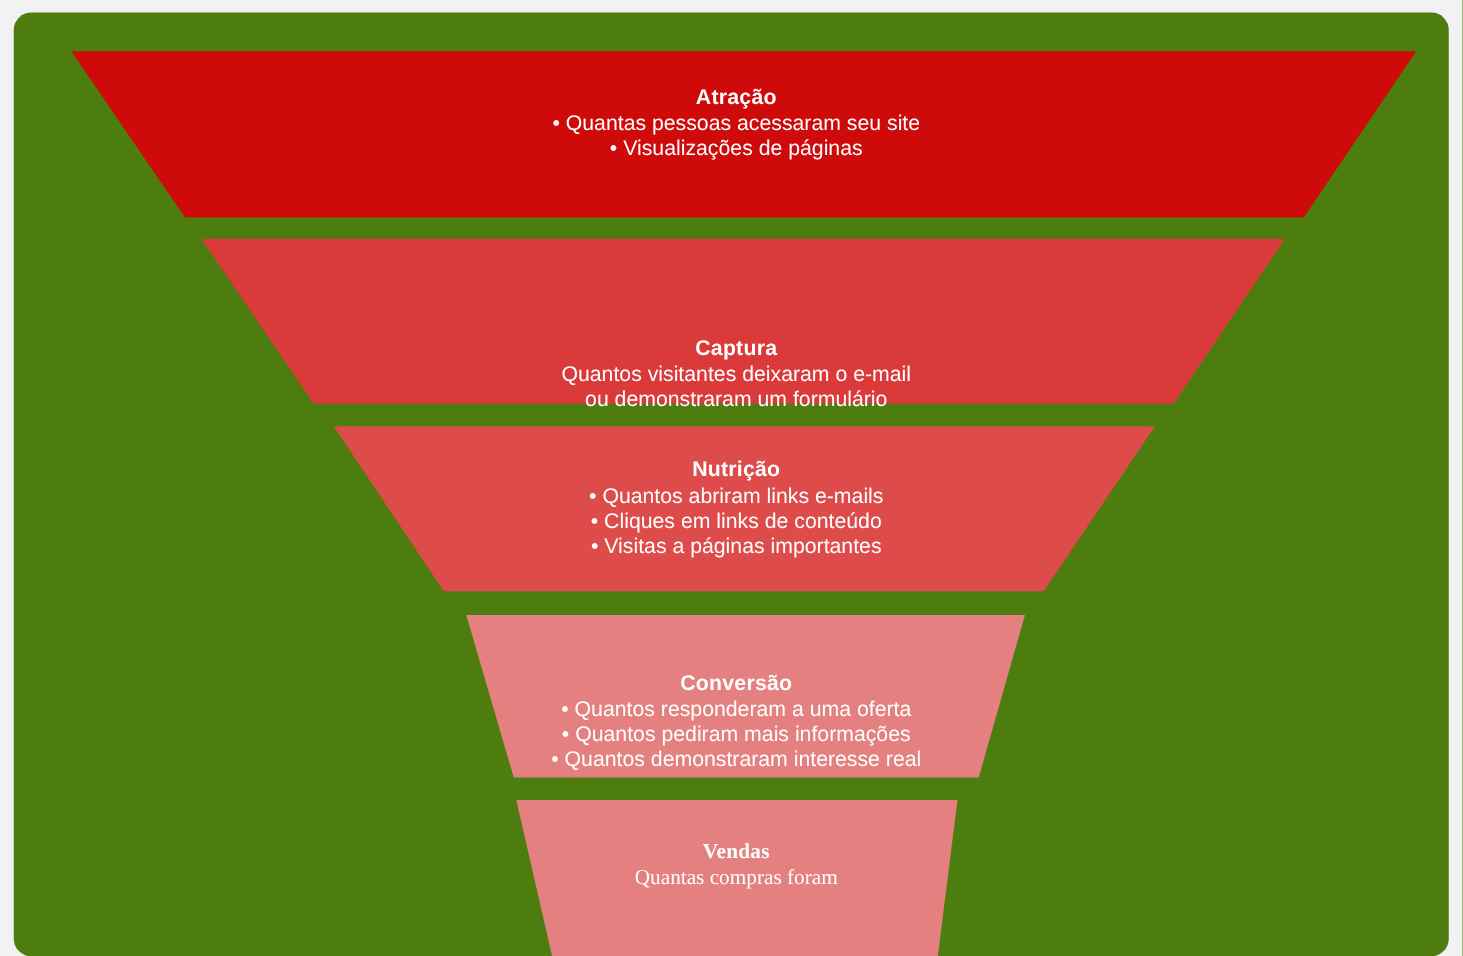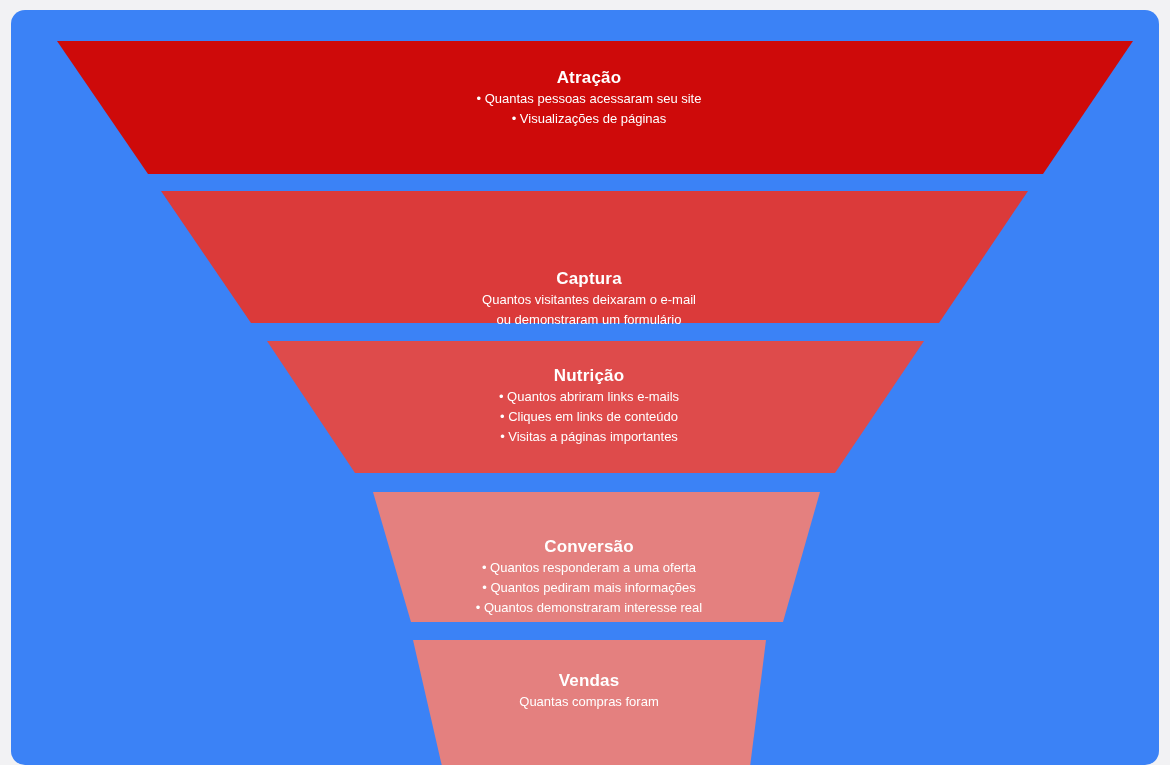--- a/index.html
+++ b/index.html
@@ -44,34 +44,34 @@
     -webkit-font-smoothing: antialiased;
     pointer-events: none;
   }
   .stage-title {
     font-size: 17px;
     font-weight: bold;
     letter-spacing: 0.2px;
     margin-bottom: 1px;
   }
   .stage-line {
-    font-size: 13px;
+    font-size: 17px;
     font-weight: normal;
   }
   #s1-text { left: 278px; top: 58px;  width: 600px; }
   #s2-text { left: 278px; top: 211px; width: 600px; margin-top: 48px; }
   #s3-text { left: 278px; top: 356px; width: 600px; }
   #s4-text { left: 278px; top: 507px; width: 600px; margin-top: 20px; }
-  #s5-text { left: 278px; top: 661px; width: 600px; }
+  #s5-text { left: 278px; top: 661px; width: 600px; font-family: Liberation Serif, serif; }
 </style>
 </head>
 <body style="background: rgb(242, 242, 244);">
 
 <div id="canvas">
-  <div class="card" style="background: #3b82f6;">
+  <div class="card" style="background: #4d7c0f;">
 
     <svg class="funnel-svg" viewBox="0 0 1170 765" preserveAspectRatio="none">
       <polygon points="46,31 1122,31 1032,164 137,164" fill="#ce0a0a"></polygon>
       <polygon points="150,181 1017,181 928,313 240,313" fill="#db3a3a"></polygon>
       <polygon points="256,331 913,331 824,463 344,463" fill="#de4b4b"></polygon>
       <polygon points="362,482 809,482 772,612 400,612" fill="#e4807f"></polygon>
       <polygon points="402,630 755,630 738,765 433,765" fill="#e4807f"></polygon>
     </svg>
 
     <div class="stage-text" id="s1-text">

